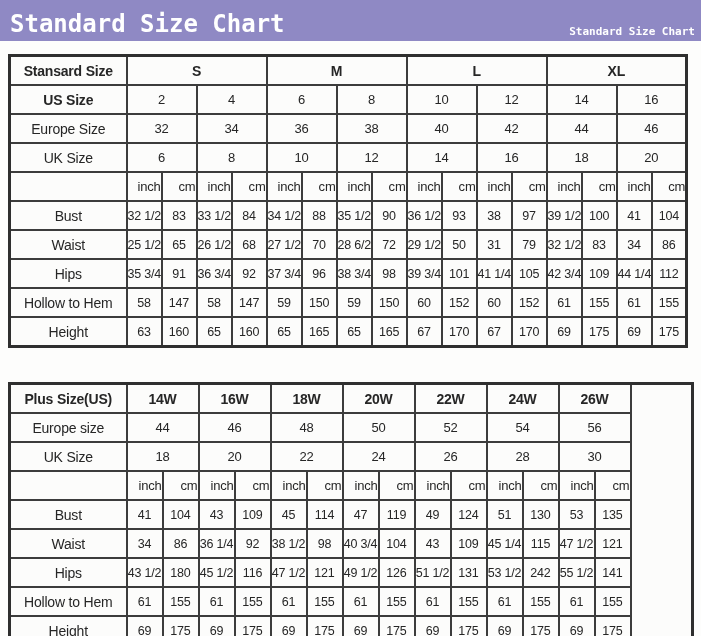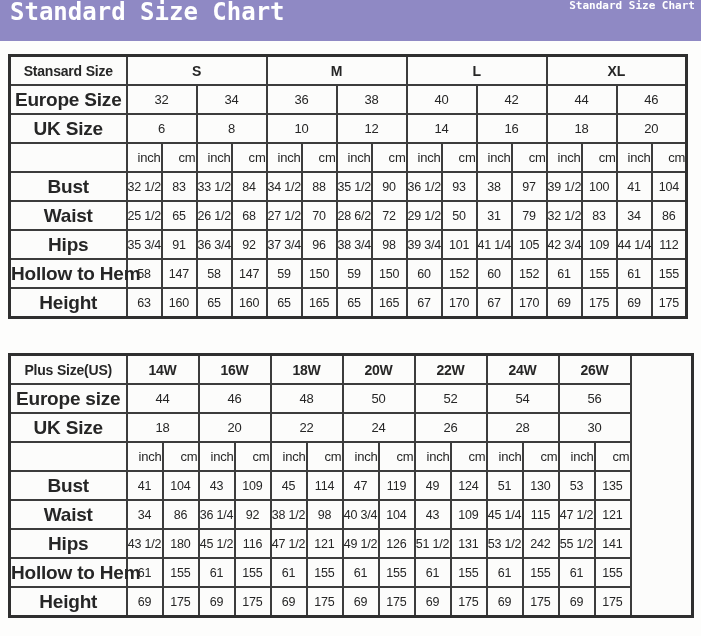--- a/index.html
+++ b/index.html
@@ -6,21 +6,21 @@
   body{
     width:701px;height:636px;
     background:#fdfdfc;
     font-family:"Liberation Sans", sans-serif;
     position:relative;
     overflow:hidden;
   }
   .banner{
     width:701px;height:41px;
     background:#8f89c4;
-    display:flex;justify-content:space-between;
+    display:flex;justify-content:space-between;align-items:flex-end;
     box-sizing:border-box;
   }
   .banner-title{
     font-family:"DejaVu Sans Mono", monospace;
     font-weight:bold;color:#ffffff;
     font-size:24px;letter-spacing:0px;
     padding:0 0 5px 10px;line-height:1;
     white-space:nowrap;
   }
   .banner-sub{
@@ -43,21 +43,21 @@
   .size-table td,.size-table th{
     border:2px solid #3c3c3c;
     text-align:center;vertical-align:middle;
     font-size:13px;font-weight:normal;
     color:#262626;
     height:27px;padding:0;
     white-space:nowrap;
     letter-spacing:-0.2px;
     background:#fcfcfb;
   }
-  .size-table .lbl{font-size:19px;font-weight:bold;}
+  .size-table .lbl{font-size:14px;}
   .size-table .b{font-weight:bold;font-size:14px;}
   .size-table .unit{font-size:13px;text-align:right;}
   .size-table .num{font-size:12.5px;}
   col.c-label{width:117px;}
   col.c-val1{width:35px;}
   col.c-val2{width:36px;}
   col.c-tail{width:62px;}
 </style>
 </head>
 <body>
@@ -89,20 +89,31 @@
   </colgroup>
   <tbody>
       <tr>
         <th class="lbl b">Stansard Size</th>
         <td class="b" colspan="4">S</td>
         <td class="b" colspan="4">M</td>
         <td class="b" colspan="4">L</td>
         <td class="b" colspan="4">XL</td>
       </tr>
       <tr>
+        <th class="lbl b">US Size</th>
+        <td colspan="2">2</td>
+        <td colspan="2">4</td>
+        <td colspan="2">6</td>
+        <td colspan="2">8</td>
+        <td colspan="2">10</td>
+        <td colspan="2">12</td>
+        <td colspan="2">14</td>
+        <td colspan="2">16</td>
+      </tr>
+      <tr>
         <th class="lbl">Europe Size</th>
         <td colspan="2">32</td>
         <td colspan="2">34</td>
         <td colspan="2">36</td>
         <td colspan="2">38</td>
         <td colspan="2">40</td>
         <td colspan="2">42</td>
         <td colspan="2">44</td>
         <td colspan="2">46</td>
       </tr>

